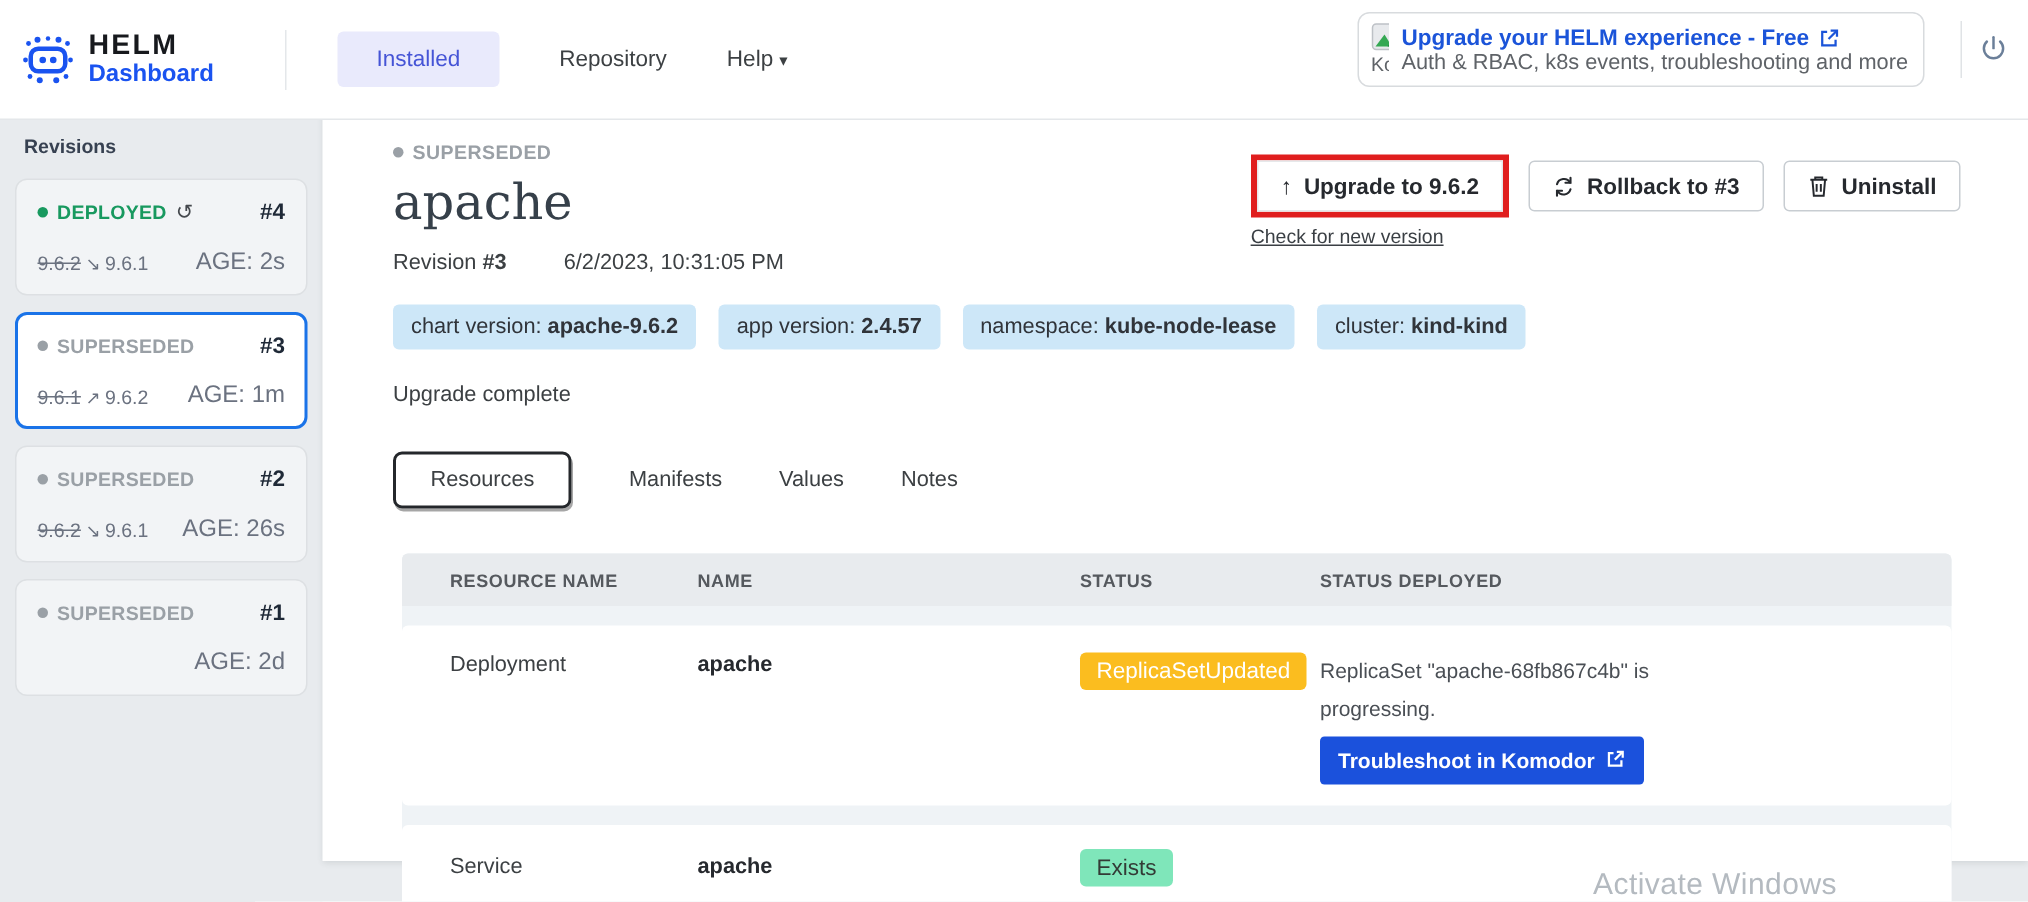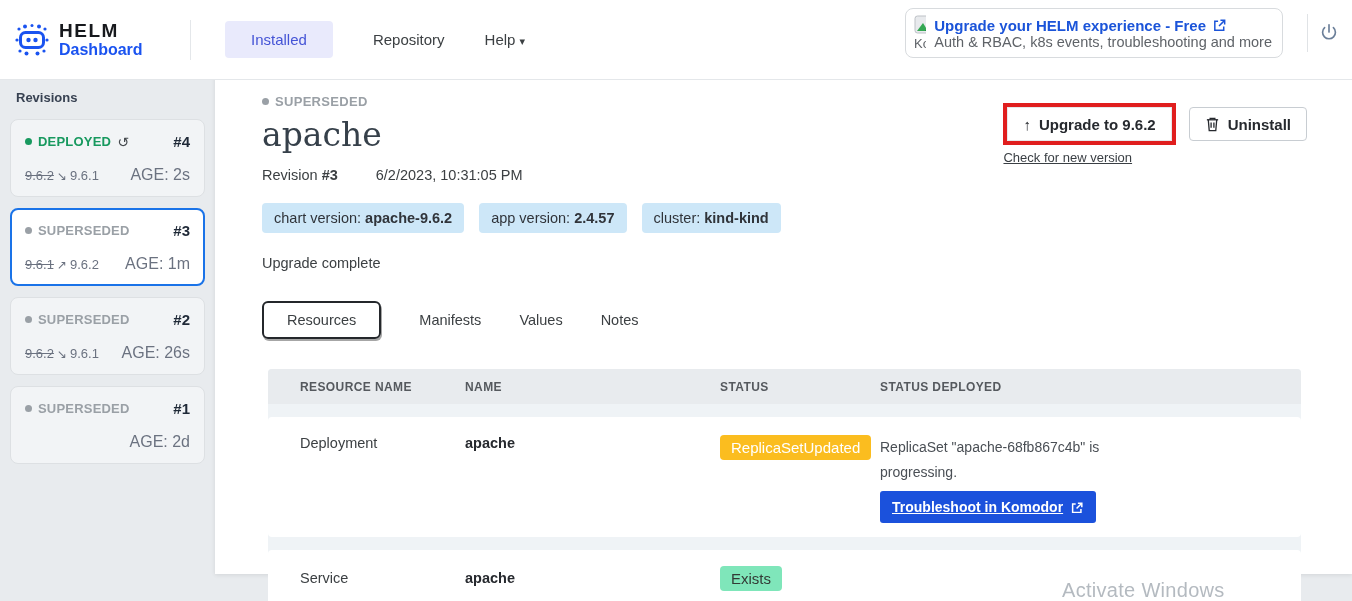--- a/index.html
+++ b/index.html
@@ -81,22 +81,22 @@
   .c4 { flex:1; padding-right:20px; }
   .cell { font-size:14.5px; color:#3c4043; }
   .row-deploy .cell { padding-top:18px; }
   .row-deploy { min-height:96px; padding-bottom:14px; }
   .row-service { height:56px; align-items:center; }
   .name-cell { font-weight:700; color:#26292e; }
   .status-pill { display:inline-block; font-size:15px; padding:4px 11px; border-radius:4px; }
   .pill-amber { background:#fbbd1f; color:#fff; }
   .pill-green { background:#7fe6ba; color:#333b36; }
   .msg { font-size:14px; color:#4a4f55; max-width:300px; line-height:1.75; }
-  .ts-btn { margin-top:7px; display:inline-flex; align-items:flex-end; gap:7px; background:#1b51dc; color:#fff;
-            border:none; border-radius:3px; font-size:14px; font-weight:700; padding:8px 12px; cursor:pointer;text-decoration:underline; }
+  .ts-btn { margin-top:7px; display:inline-flex; align-items:flex-start; gap:7px; background:#1b51dc; color:#fff;
+            border:none; border-radius:3px; font-size:14px; font-weight:700; padding:8px 12px; cursor:pointer; }
 
   .watermark { position:absolute; left:1062px; top:579px; font-size:20px; color:#b4bac0; letter-spacing:.3px; }
 
   svg { display:block; }
 </style>
 </head>
 <body>
 
 <div class="page">
 
@@ -234,34 +234,46 @@
         <div class="red-wrap">
           <button class="btn">
             <span class="glyph">↑</span>
             <span>Upgrade to 9.6.2</span>
           </button>
         </div>
         <a class="check-link">Check for new version</a>
       </div>
       <button class="btn sib">
         <span>
+          <svg width="15" height="15" viewBox="0 0 16 16" fill="none" stroke="#26292e" stroke-width="1.5" stroke-linecap="round">
+            <path d="M3.2 6.2a5.1 5.1 0 0 1 9.3-1.2"></path>
+              <path d="M12.8 1.6v3.6H9.2"></path>
+            <path d="M12.8 9.8a5.1 5.1 0 0 1-9.3 1.2"></path>
+              <path d="M3.2 14.4v-3.6h3.6"></path>
+          </svg>
+        </span>
+        <span>Rollback to #3</span>
+      </button>
+      <button class="btn sib">
+        <span>
           <svg width="15" height="16" viewBox="0 0 16 17" fill="none" stroke="#26292e" stroke-width="1.4">
             <path d="M2 4h12"></path>
               <path d="M5.5 4V2.5h5V4"></path>
             <path d="M3.5 4l1 11.5h7l1-11.5"></path>
               <path d="M6.5 7v5.5M9.5 7v5.5"></path>
           </svg>
         </span>
         <span>Uninstall</span>
       </button>
     </div>
 
     <div class="badges">
       <span class="badge"><span>chart version: </span><b>apache-9.6.2</b></span>
       <span class="badge"><span>app version: </span><b>2.4.57</b></span>
+      <span class="badge"><span>namespace: </span><b>kube-node-lease</b></span>
       <span class="badge"><span>cluster: </span><b>kind-kind</b></span>
     </div>
 
     <div class="upgrade-note">Upgrade complete</div>
 
     <div class="tabs">
       <span class="tab active">Resources</span>
       <span class="tab">Manifests</span>
       <span class="tab">Values</span>
       <span class="tab">Notes</span>

